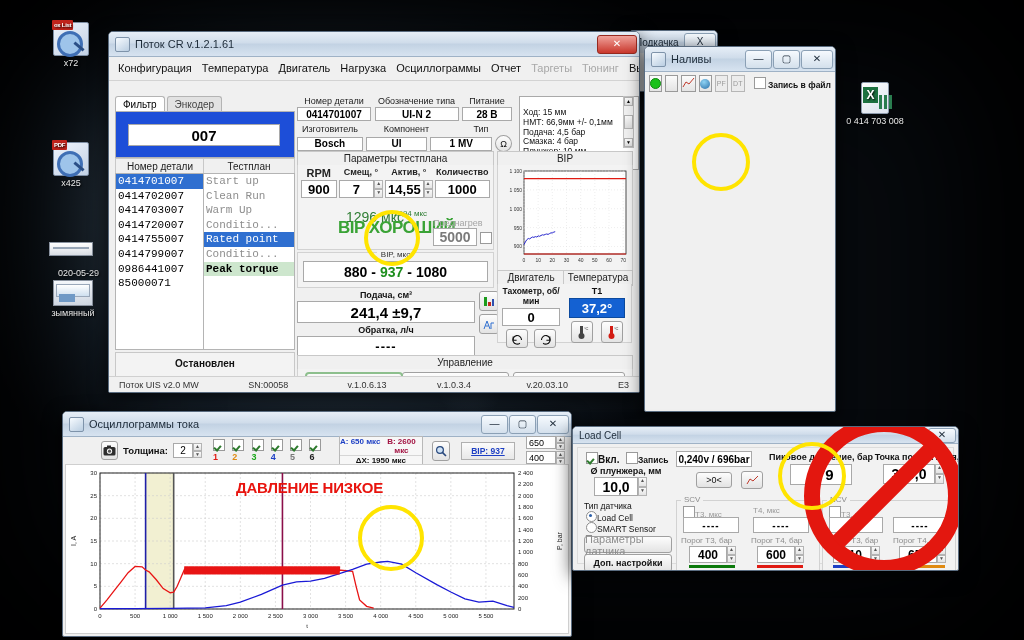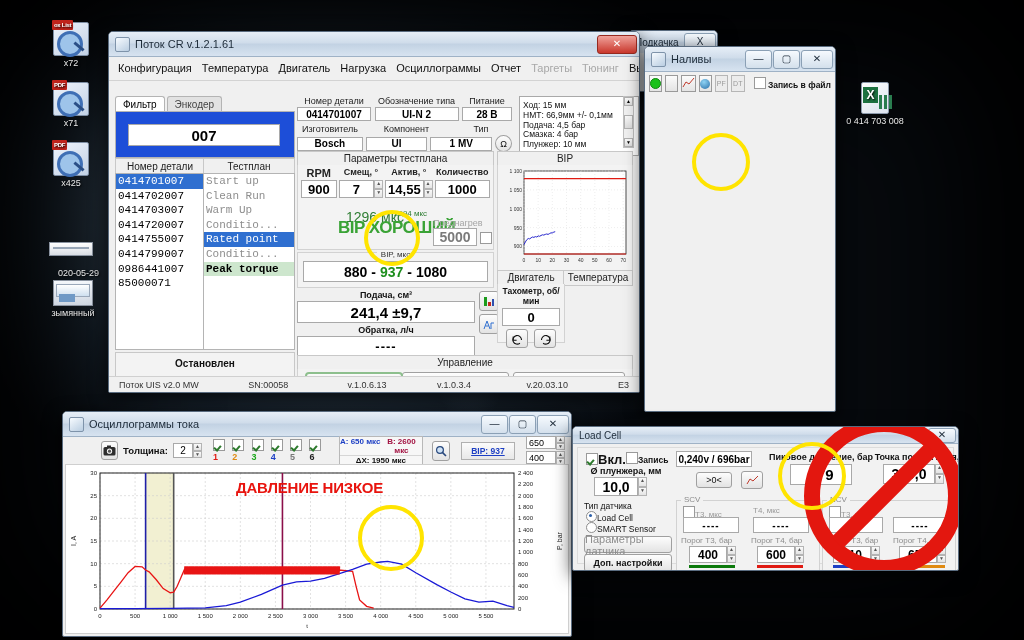--- a/index.html
+++ b/index.html
@@ -106,26 +106,20 @@
   <div class="desktop">
     <div class="wall"></div>
     <div class="vig"></div>
 
     <div class="dicon" style="left:40px;top:22px;">
       <span class="gl pdfico">
         <span class="pdftag">ox List</span>
       </span>
       <span>x72</span>
     </div>
-    <div class="dicon" style="left:40px;top:82px;">
-      <span class="gl pdfico">
-        <span class="pdftag">PDF</span>
-      </span>
-      <span>x71</span>
-    </div>
     <div class="dicon" style="left:40px;top:142px;">
       <span class="gl pdfico">
         <span class="pdftag">PDF</span>
       </span>
       <span>x425</span>
     </div>
     <div class="dicon" style="left:34px;top:222px;width:74px;white-space:pre;">
       <span class="gl shotico" style="width:42px;height:12px;"></span>
       <span>020-05-29
 15-59-29</span>
@@ -226,21 +220,21 @@
         <span style="width:62px;text-align:center;">Тип</span>
       </div>
       <div style="display:flex;gap:3px;justify-content:space-between;margin-top:1px;align-items:center;">
         <div class="fld" style="width:66px;height:14px;font-size:10px;">Bosch</div>
         <div class="fld" style="width:62px;height:14px;font-size:10px;">UI</div>
         <div class="fld" style="width:62px;height:14px;font-size:10px;">1 MV</div>
         <div class="btn" style="width:15px;height:15px;border-radius:50%;font-size:9px;">Ω</div>
       </div>
     </div>
 
-    <div style="position:absolute;left:410px;top:64px;width:112px;height:50px;background:#fff;border:1px solid #a9a9a9;padding:4px 3px;overflow:hidden;">
+    <div style="position:absolute;left:410px;top:64px;width:112px;height:50px;background:#fff;border:1px solid #a9a9a9;padding:11px 3px;overflow:hidden;">
       <div style="font-size:8.5px;line-height:9.8px;color:#111;">
         <div>Ход: 15 мм</div>
         <div>НМТ: 66,9мм +/- 0,1мм</div>
         <div>Подача: 4,5 бар</div>
         <div>Смазка: 4 бар</div>
         <div>Плунжер: 10 мм</div>
       </div>
     </div>
     <div style="position:absolute;left:514px;top:64px;width:9px;height:50px;background:#f0f0f0;border:1px solid #c0c0c0;">
       <div style="position:absolute;left:0;top:0;width:7px;height:7px;background:linear-gradient(180deg,#fafafa,#dcdcdc);border:1px solid #b0b0b0;font-size:5px;text-align:center;line-height:6px;">▲</div>
@@ -359,20 +353,40 @@
         <div class="btn" style="width:20px;height:17px;">
           <svg width="13" height="12" viewBox="0 0 13 12">
               <path d="M10.5 7a4.3 4.3 0 1 0-1.6 3.2" stroke="#111" fill="none" stroke-width="1.1"></path>
               <path d="M2.2 3.6 L2.2 7.2 L5.6 7.2" stroke="#111" fill="none" stroke-width="1.1"></path>
             </svg>
         </div>
         <div class="btn" style="width:20px;height:17px;">
           <svg width="13" height="12" viewBox="0 0 13 12">
               <path d="M2.5 7a4.3 4.3 0 1 1 1.6 3.2" stroke="#111" fill="none" stroke-width="1.1"></path>
               <path d="M10.8 3.6 L10.8 7.2 L7.4 7.2" stroke="#111" fill="none" stroke-width="1.1"></path>
+            </svg>
+        </div>
+      </div>
+    </div>
+    <div style="position:absolute;left:454px;top:252px;width:68px;height:58px;border:1px solid #d2d2d2;border-top:none;border-left:none;background:#f3f3f3;">
+      <div style="text-align:center;font-size:9px;font-weight:bold;color:#111;padding-top:2px;">T1</div>
+      <div style="margin:2px 6px 0;height:18px;background:#1461d2;border:1px solid #0c4a9e;display:flex;align-items:center;justify-content:center;font-size:13px;font-weight:bold;color:#fff;">37,2°</div>
+      <div style="display:flex;gap:8px;justify-content:center;margin-top:3px;">
+        <div class="btn" style="width:20px;height:20px;">
+          <svg width="13" height="15" viewBox="0 0 13 15">
+              <rect x="4" y="1" width="3" height="8" fill="#444"></rect>
+              <circle cx="5.5" cy="11" r="3" fill="#444"></circle>
+              <text x="8" y="5" font-size="4" fill="#1a1a1a">°C</text>
+            </svg>
+        </div>
+        <div class="btn" style="width:20px;height:20px;">
+          <svg width="13" height="15" viewBox="0 0 13 15">
+              <rect x="4" y="1" width="3" height="8" fill="#d31c13"></rect>
+              <circle cx="5.5" cy="11" r="3" fill="#d31c13"></circle>
+              <text x="8" y="5" font-size="4" fill="#1a1a1a">°C</text>
             </svg>
         </div>
       </div>
     </div>
 
     <div class="hdrcell" style="position:absolute;left:188px;top:323px;width:334px;height:14px;line-height:14px;">Управление</div>
     <div style="position:absolute;left:188px;top:337px;width:334px;height:37px;border:1px solid #d2d2d2;border-top:none;background:#f3f3f3;">
       <div class="btn" style="position:absolute;left:104px;top:3px;width:105px;height:26px;font-size:13px;">Стоп (F5)</div>
       <div class="btn" style="position:absolute;left:215px;top:3px;width:110px;height:26px;font-size:13px;color:#868686;">Измерение (F6)</div>
     </div>
@@ -559,21 +573,21 @@
   <div class="win" style="left:572px;top:426px;width:385px;height:143px;">
     <div class="tbar" style="height:16px;">
       <span class="ttl" style="font-size:10px;">Load Cell</span>
       <div class="btns">
         <div class="wb cl2" style="height:13px;width:26px;">✕</div>
       </div>
     </div>
 
     <div style="position:absolute;left:4px;top:20px;right:4px;bottom:6px;background:#f2f2f2;border:1px solid #dcdcdc;">
 
-      <div style="position:absolute;left:8px;top:4px;font-size:13px;font-weight:bold;color:#111;"><span class="cb on"></span><span>Вкл.</span></div>
+      <div style="position:absolute;left:8px;top:4px;font-size:10px;font-weight:bold;color:#111;"><span class="cb on"></span><span>Вкл.</span></div>
       <div style="position:absolute;left:48px;top:4px;font-size:8.5px;font-weight:bold;color:#111;"><span class="cb"></span><span>Запись</span></div>
 
       <div style="position:absolute;left:6px;top:18px;width:84px;text-align:center;font-size:9px;font-weight:bold;color:#111;">Ø плунжера, мм</div>
       <div style="position:absolute;left:16px;top:29px;display:flex;">
         <div class="fld" style="width:44px;height:19px;font-size:14px;">10,0</div>
         <div class="spin">
             <i>▲</i>
             <i>▼</i>
           </div>
       </div>

